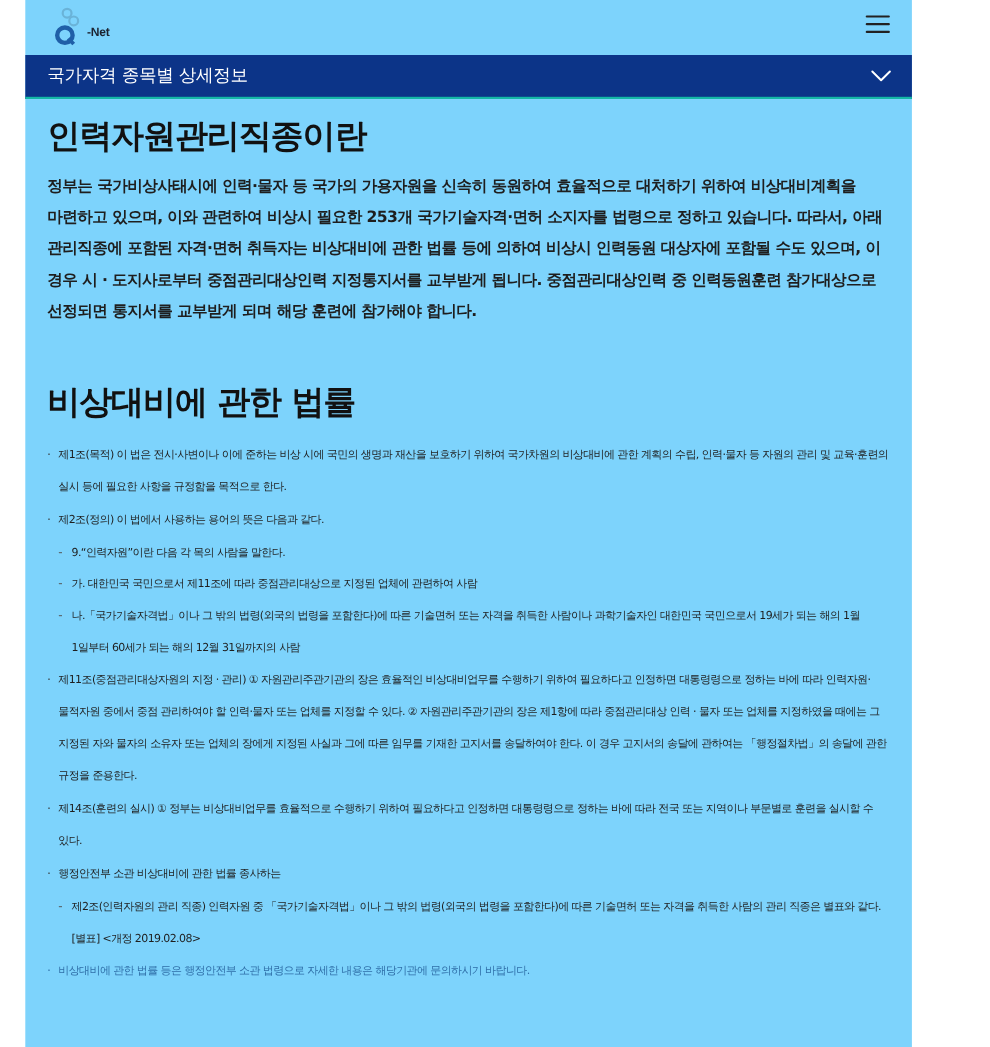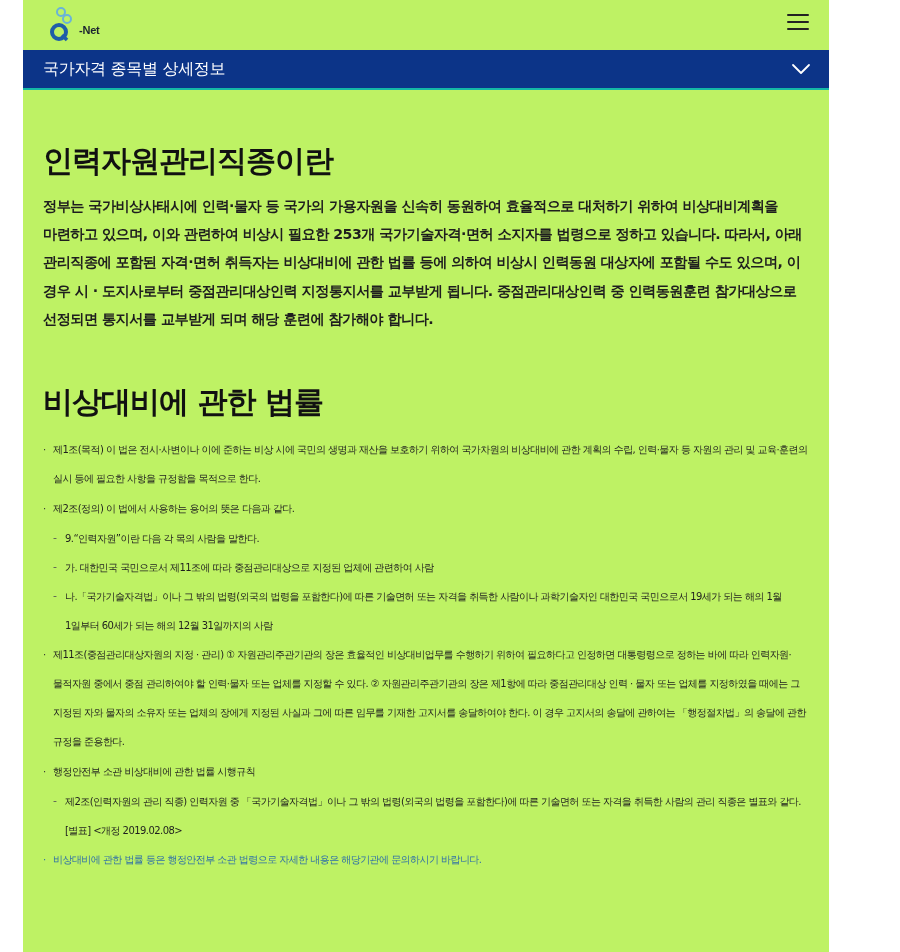--- a/index.html
+++ b/index.html
@@ -10,21 +10,21 @@
       overflow: hidden;
       font-family: "DejaVu Sans", "Liberation Sans", sans-serif;
       color: #1a1a1a;
     }
     .page {
       position: absolute;
       left: 23px;
       top: 0;
       width: 806px;
       height: 952px;
-      background: #bef264;
+      background: #7dd3fc;
     }
     .topbar {
       height: 50px;
       position: relative;
     }
     .logo {
       position: absolute;
       left: 18px;
       top: 4px;
       width: 60px;
@@ -73,21 +73,20 @@
     .navbar-chevron {
       position: absolute;
       right: 18px;
       top: 12px;
       width: 20px;
       height: 14px;
       cursor: pointer;
     }
     .content {
       padding: 10px 20px 0 20px;
-      margin-top: 36px;
     }
     h1.section-title {
       font-size: 30px;
       font-weight: bold;
       letter-spacing: -1px;
       color: #111;
       margin-top: 4px;
       line-height: 42px;
     }
     p.intro {
@@ -178,19 +177,20 @@
 
     <h1 class="section-title second">비상대비에 관한 법률</h1>
 
     <ul class="law-list">
       <li class="bullet">제1조(목적) 이 법은 전시·사변이나 이에 준하는 비상 시에 국민의 생명과 재산을 보호하기 위하여 국가차원의 비상대비에 관한 계획의 수립, 인력·물자 등 자원의 관리 및 교육·훈련의 실시 등에 필요한 사항을 규정함을 목적으로 한다.</li>
       <li class="bullet">제2조(정의) 이 법에서 사용하는 용어의 뜻은 다음과 같다.</li>
       <li class="sub">9.“인력자원”이란 다음 각 목의 사람을 말한다.</li>
       <li class="sub">가. 대한민국 국민으로서 제11조에 따라 중점관리대상으로 지정된 업체에 관련하여 사람</li>
       <li class="sub">나.「국가기술자격법」이나 그 밖의 법령(외국의 법령을 포함한다)에 따른 기술면허 또는 자격을 취득한 사람이나 과학기술자인 대한민국 국민으로서 19세가 되는 해의 1월 1일부터 60세가 되는 해의 12월 31일까지의 사람</li>
       <li class="bullet">제11조(중점관리대상자원의 지정 · 관리) ① 자원관리주관기관의 장은 효율적인 비상대비업무를 수행하기 위하여 필요하다고 인정하면 대통령령으로 정하는 바에 따라 인력자원·물적자원 중에서 중점 관리하여야 할 인력·물자 또는 업체를 지정할 수 있다. ② 자원관리주관기관의 장은 제1항에 따라 중점관리대상 인력 · 물자 또는 업체를 지정하였을 때에는 그 지정된 자와 물자의 소유자 또는 업체의 장에게 지정된 사실과 그에 따른 임무를 기재한 고지서를 송달하여야 한다. 이 경우 고지서의 송달에 관하여는 「행정절차법」의 송달에 관한 규정을 준용한다.</li>
-      <li class="bullet">행정안전부 소관 비상대비에 관한 법률 시행규칙</li>
+      <li class="bullet">제14조(훈련의 실시) ① 정부는 비상대비업무를 효율적으로 수행하기 위하여 필요하다고 인정하면 대통령령으로 정하는 바에 따라 전국 또는 지역이나 부문별로 훈련을 실시할 수 있다.</li>
+      <li class="bullet">행정안전부 소관 비상대비에 관한 법률 종사하는</li>
       <li class="sub">제2조(인력자원의 관리 직종) 인력자원 중 「국가기술자격법」이나 그 밖의 법령(외국의 법령을 포함한다)에 따른 기술면허 또는 자격을 취득한 사람의 관리 직종은 별표와 같다. [별표] &lt;개정 2019.02.08&gt;</li>
       <li class="bullet note">비상대비에 관한 법률 등은 행정안전부 소관 법령으로 자세한 내용은 해당기관에 문의하시기 바랍니다.</li>
     </ul>
   </div>
 
 </div>
 
 </body></html>

